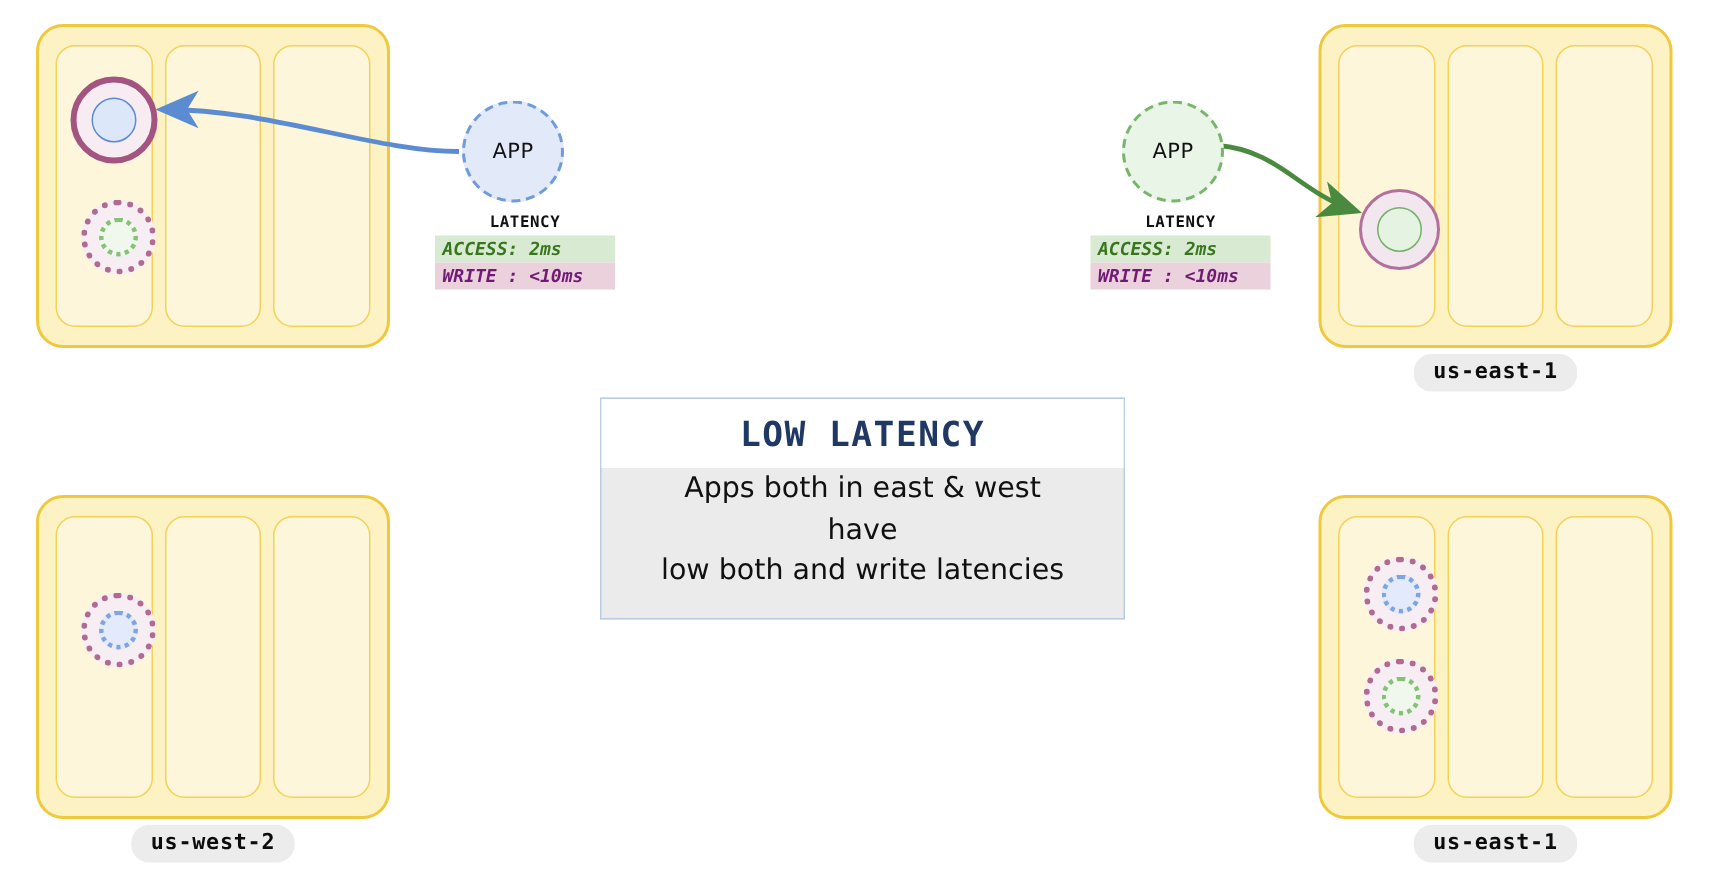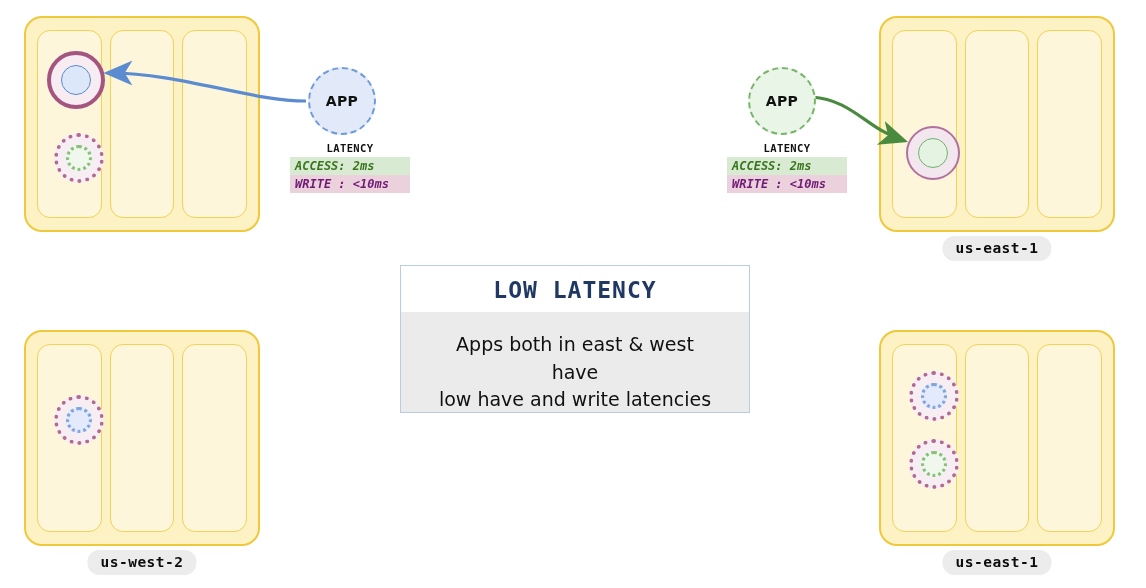--- a/index.html
+++ b/index.html
@@ -91,21 +91,21 @@
   .node.replica.core-blue  .inner{ background:#e2eafb;border-color:#7fa4de; }
 
   
   .app{
     position:absolute;
     box-sizing:border-box;
     width:68px;height:68px;
     border-radius:50%;
     display:flex;align-items:center;justify-content:center;
     font-family:"DejaVu Sans","Liberation Sans",sans-serif;
-    font-size:14px;font-weight:700;color:#111;
+    font-size:14px;font-weight:400;color:#111;
     letter-spacing:.3px;
   }
   .app.blue{background:#e2eaf9;border:2px dashed #6f9bdb;}
   .app.green{background:#e9f5e6;border:2px dashed #78b56b;}
 
   
   .latency{position:absolute;width:120px;}
   .latency .lat-title{
     text-align:center;
     font-family:"DejaVu Sans Mono","Liberation Mono",monospace;
@@ -138,21 +138,21 @@
     color:#1f3864;
     letter-spacing:1px;
     padding:11px 0 9px;
   }
   .callout .c-body{
     text-align:center;
     font-family:"DejaVu Sans","Liberation Sans",sans-serif;
     font-size:19px;
     color:#101010;
     line-height:1.45;
-    padding:19px 10px 12px;
+    padding:0 10px 12px;
   }
 
   svg.arrows{position:absolute;left:0;top:0;width:1146px;height:588px;overflow:visible;}
 </style>
 </head>
 <body>
 
 <div class="stage">
 
   <div class="region" style="left:24px;top:16px;width:236px;height:246px;">
@@ -241,17 +241,17 @@
     <div class="lat-title">LATENCY</div>
     <div class="lat-row lat-access">ACCESS: 2ms</div>
     <div class="lat-row lat-write">WRITE : &lt;10ms</div>
   </div>
 
   <div class="callout" style="left:400px;top:265px;width:350px;height:148px;">
     <div class="c-title">LOW LATENCY</div>
     <div class="c-body">
       <div>Apps both in east &amp; west</div>
       <div>have</div>
-      <div>low have and write latencies</div>
+      <div>low both and write latencies</div>
     </div>
   </div>
 
 </div>
 
 </body></html>

